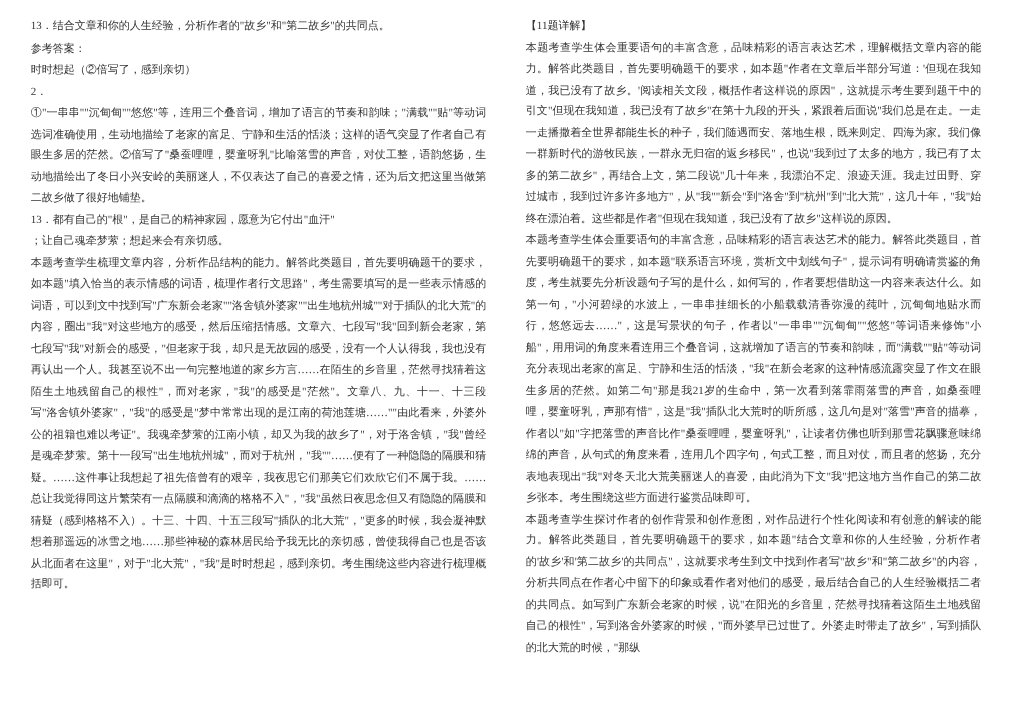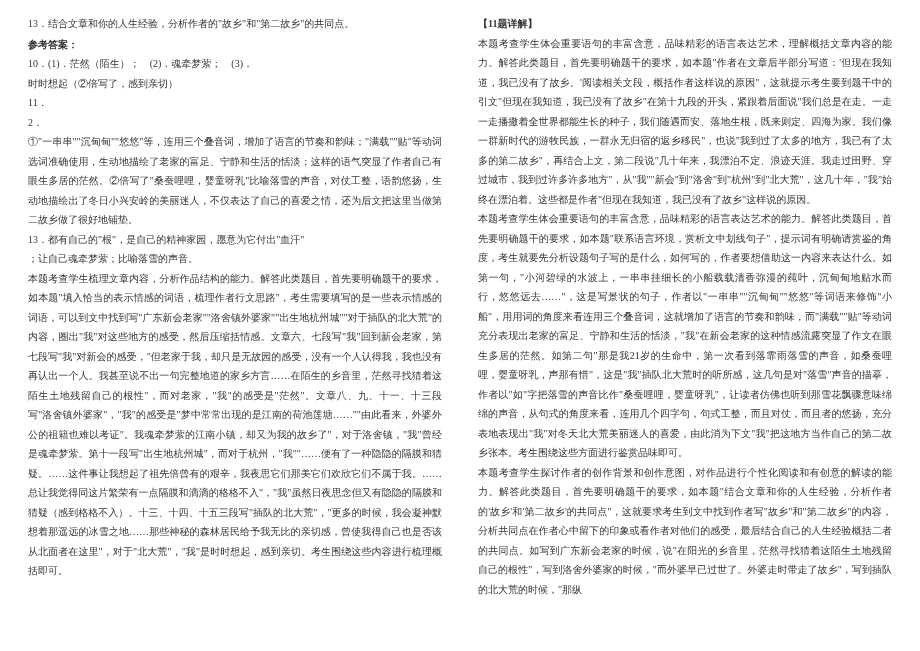--- a/index.html
+++ b/index.html
@@ -21,41 +21,39 @@
   .col {
     flex: 1;
     overflow: hidden;
   }
   .p {
     text-align: justify;
     text-justify: inter-ideograph;
     margin-bottom: 0;
   }
   .heading {
-    font-weight: bold;
+    font-weight: normal;
     margin-top: 1px;
   }
   .section-label {
-    font-weight: bold;
+    font-weight: normal;
   }
 </style>
 </head>
 <body>
 
 <div class="columns">
   <div class="col">
     <div class="p">13．结合文章和你的人生经验，分析作者的"故乡"和"第二故乡"的共同点。</div>
     <div class="p heading">参考答案：</div>
-    <div class="p">10．(1)．茫然（陌生）；　(2)．魂牵梦萦；　(3)．</div>
     <div class="p">时时想起（②倍写了，感到亲切）</div>
-    <div class="p">11．</div>
     <div class="p">2．</div>
     <div class="p">①"一串串""沉甸甸""悠悠"等，连用三个叠音词，增加了语言的节奏和韵味；"满载""贴"等动词选词准确使用，生动地描绘了老家的富足、宁静和生活的恬淡；这样的语气突显了作者自己有眼生多居的茫然。②倍写了"桑蚕哩哩，婴童呀乳"比喻落雪的声音，对仗工整，语韵悠扬，生动地描绘出了冬日小兴安岭的美丽迷人，不仅表达了自己的喜爱之情，还为后文把这里当做第二故乡做了很好地铺垫。</div>
     <div class="p">13．都有自己的"根"，是自己的精神家园，愿意为它付出"血汗"</div>
-    <div class="p">；让自己魂牵梦萦；比喻落雪的声音。</div>
+    <div class="p">；让自己魂牵梦萦；想起来会有亲切感。</div>
     <div class="p">本题考查学生梳理文章内容，分析作品结构的能力。解答此类题目，首先要明确题干的要求，如本题"填入恰当的表示情感的词语，梳理作者行文思路"，考生需要填写的是一些表示情感的词语，可以到文中找到写"广东新会老家""洛舍镇外婆家""出生地杭州城""对于插队的北大荒"的内容，圈出"我"对这些地方的感受，然后压缩括情感。文章六、七段写"我"回到新会老家，第七段写"我"对新会的感受，"但老家于我，却只是无故园的感受，没有一个人认得我，我也没有再认出一个人。我甚至说不出一句完整地道的家乡方言……在陌生的乡音里，茫然寻找猜着这陌生土地残留自己的根性"，而对老家，"我"的感受是"茫然"。文章八、九、十一、十三段写"洛舍镇外婆家"，"我"的感受是"梦中常常出现的是江南的荷池莲塘……""由此看来，外婆外公的祖籍也难以考证"。我魂牵梦萦的江南小镇，却又为我的故乡了"，对于洛舍镇，"我"曾经是魂牵梦萦。第十一段写"出生地杭州城"，而对于杭州，"我""……便有了一种隐隐的隔膜和猜疑。……这件事让我想起了祖先倍曾有的艰辛，我夜思它们那美它们欢欣它们不属于我。……总让我觉得同这片繁荣有一点隔膜和滴滴的格格不入"，"我"虽然日夜思念但又有隐隐的隔膜和猜疑（感到格格不入）。十三、十四、十五三段写"插队的北大荒"，"更多的时候，我会凝神默想着那遥远的冰雪之地……那些神秘的森林居民给予我无比的亲切感，曾使我得自己也是否该从北面者在这里"，对于"北大荒"，"我"是时时想起，感到亲切。考生围绕这些内容进行梳理概括即可。</div>
   </div>
   <div class="col">
     <div class="p section-label">【11题详解】</div>
     <div class="p">本题考查学生体会重要语句的丰富含意，品味精彩的语言表达艺术，理解概括文章内容的能力。解答此类题目，首先要明确题干的要求，如本题"作者在文章后半部分写道：'但现在我知道，我已没有了故乡。'阅读相关文段，概括作者这样说的原因"，这就提示考生要到题干中的引文"但现在我知道，我已没有了故乡"在第十九段的开头，紧跟着后面说"我们总是在走。一走一走播撒着全世界都能生长的种子，我们随遇而安、落地生根，既来则定、四海为家。我们像一群新时代的游牧民族，一群永无归宿的返乡移民"，也说"我到过了太多的地方，我已有了太多的第二故乡"，再结合上文，第二段说"几十年来，我漂泊不定、浪迹天涯。我走过田野、穿过城市，我到过许多许多地方"，从"我""新会"到"洛舍"到"杭州"到"北大荒"，这几十年，"我"始终在漂泊着。这些都是作者"但现在我知道，我已没有了故乡"这样说的原因。</div>
     <div class="p">本题考查学生体会重要语句的丰富含意，品味精彩的语言表达艺术的能力。解答此类题目，首先要明确题干的要求，如本题"联系语言环境，赏析文中划线句子"，提示词有明确请赏鉴的角度，考生就要先分析设题句子写的是什么，如何写的，作者要想借助这一内容来表达什么。如第一句，"小河碧绿的水波上，一串串挂细长的小船载载清香弥漫的莼叶，沉甸甸地贴水而行，悠悠远去……"，这是写景状的句子，作者以"一串串""沉甸甸""悠悠"等词语来修饰"小船"，用用词的角度来看连用三个叠音词，这就增加了语言的节奏和韵味，而"满载""贴"等动词充分表现出老家的富足、宁静和生活的恬淡，"我"在新会老家的这种情感流露突显了作文在眼生多居的茫然。如第二句"那是我21岁的生命中，第一次看到落霏雨落雪的声音，如桑蚕哩哩，婴童呀乳，声那有惜"，这是"我"插队北大荒时的听所感，这几句是对"落雪"声音的描摹，作者以"如"字把落雪的声音比作"桑蚕哩哩，婴童呀乳"，让读者仿佛也听到那雪花飘骤意味绵绵的声音，从句式的角度来看，连用几个四字句，句式工整，而且对仗，而且者的悠扬，充分表地表现出"我"对冬天北大荒美丽迷人的喜爱，由此消为下文"我"把这地方当作自己的第二故乡张本。考生围绕这些方面进行鉴赏品味即可。</div>
     <div class="p">本题考查学生探讨作者的创作背景和创作意图，对作品进行个性化阅读和有创意的解读的能力。解答此类题目，首先要明确题干的要求，如本题"结合文章和你的人生经验，分析作者的'故乡'和'第二故乡'的共同点"，这就要求考生到文中找到作者写"故乡"和"第二故乡"的内容，分析共同点在作者心中留下的印象或看作者对他们的感受，最后结合自己的人生经验概括二者的共同点。如写到广东新会老家的时候，说"在阳光的乡音里，茫然寻找猜着这陌生土地残留自己的根性"，写到洛舍外婆家的时候，"而外婆早已过世了。外婆走时带走了故乡"，写到插队的北大荒的时候，"那纵</div>
   </div>
 </div>
 

